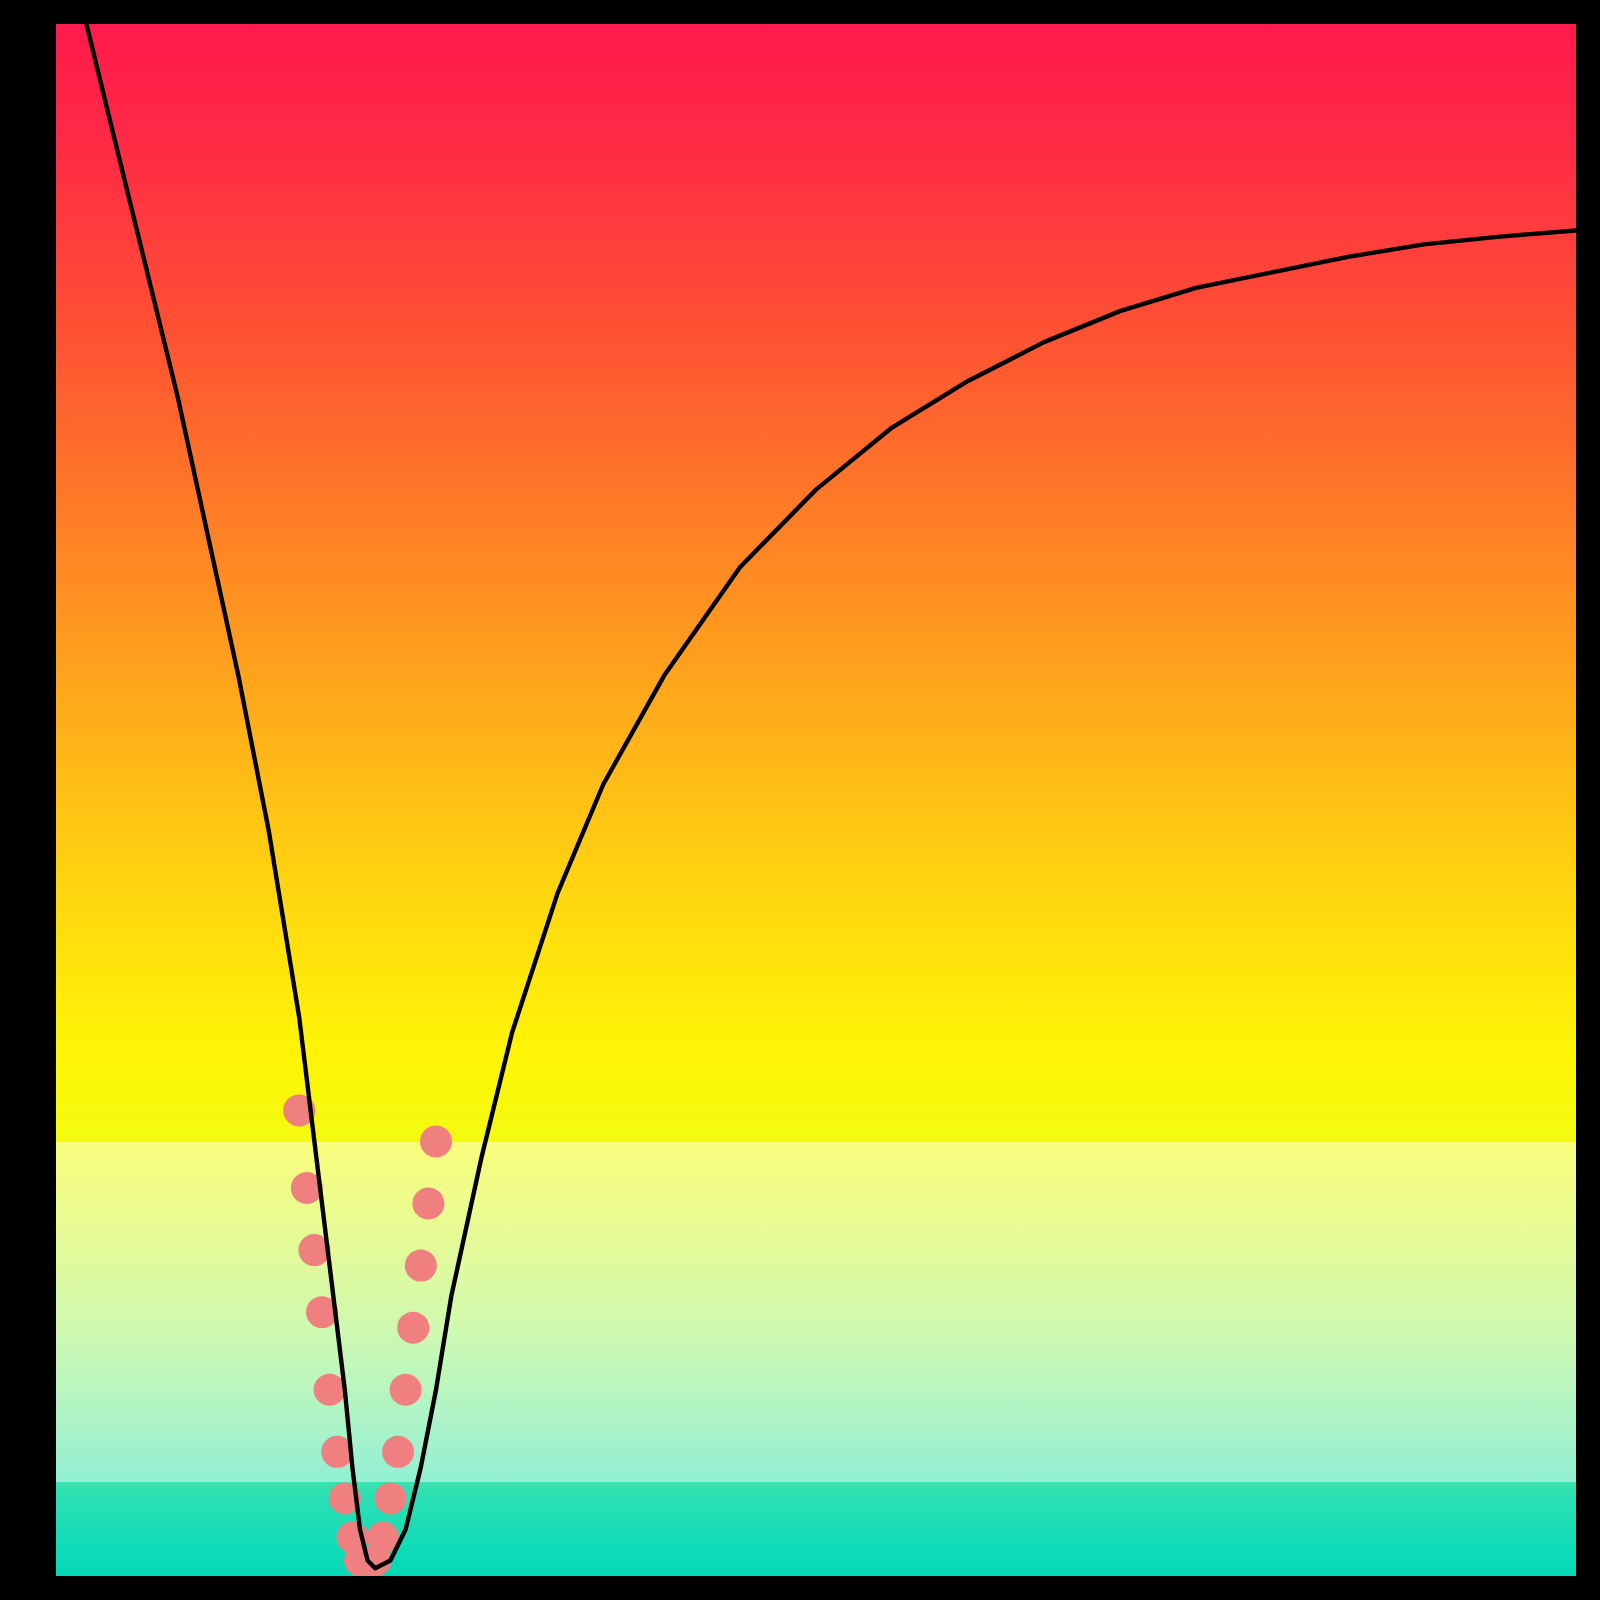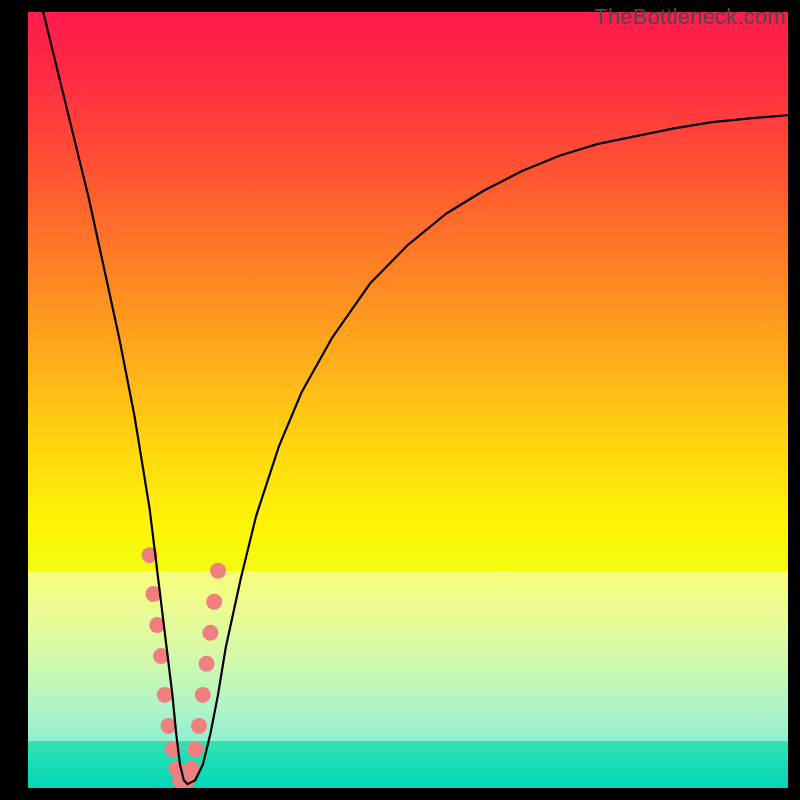--- a/index.html
+++ b/index.html
@@ -89,14 +89,13 @@
           <circle cx="171.00" cy="713.92" r="8" fill="#f08080"></circle>
           <circle cx="174.80" cy="682.88" r="8" fill="#f08080"></circle>
           <circle cx="178.60" cy="651.84" r="8" fill="#f08080"></circle>
           <circle cx="182.40" cy="620.80" r="8" fill="#f08080"></circle>
           <circle cx="186.20" cy="589.76" r="8" fill="#f08080"></circle>
           <circle cx="190.00" cy="558.72" r="8" fill="#f08080"></circle>
         </g>
       <path id="curve-path" fill="none" stroke="#000" stroke-width="2.2" stroke-linecap="round" stroke-linejoin="round" d="M0.00 -62.08 L15.20 0.00 L30.40 62.08 L45.60 124.16 L60.80 186.24 L76.00 256.08 L91.20 325.92 L106.40 403.52 L121.60 496.64 L129.20 558.72 L136.80 620.80 L144.40 682.88 L148.20 721.68 L152.00 752.72 L155.80 768.24 L159.60 772.12 L167.20 768.24 L174.80 752.72 L182.40 721.68 L190.00 682.88 L197.60 636.32 L212.80 566.48 L228.00 504.40 L250.80 434.56 L273.60 380.24 L304.00 325.92 L342.00 271.60 L380.00 232.80 L418.00 201.76 L456.00 178.48 L494.00 159.08 L532.00 143.56 L570.00 131.92 L608.00 124.16 L646.00 116.40 L684.00 110.19 L722.00 106.31 L760.00 103.21"></path>
     </svg>
   </div>
-  <div class="watermark">TheBottleneck.com</div>
 </div>
 
 </body></html>

